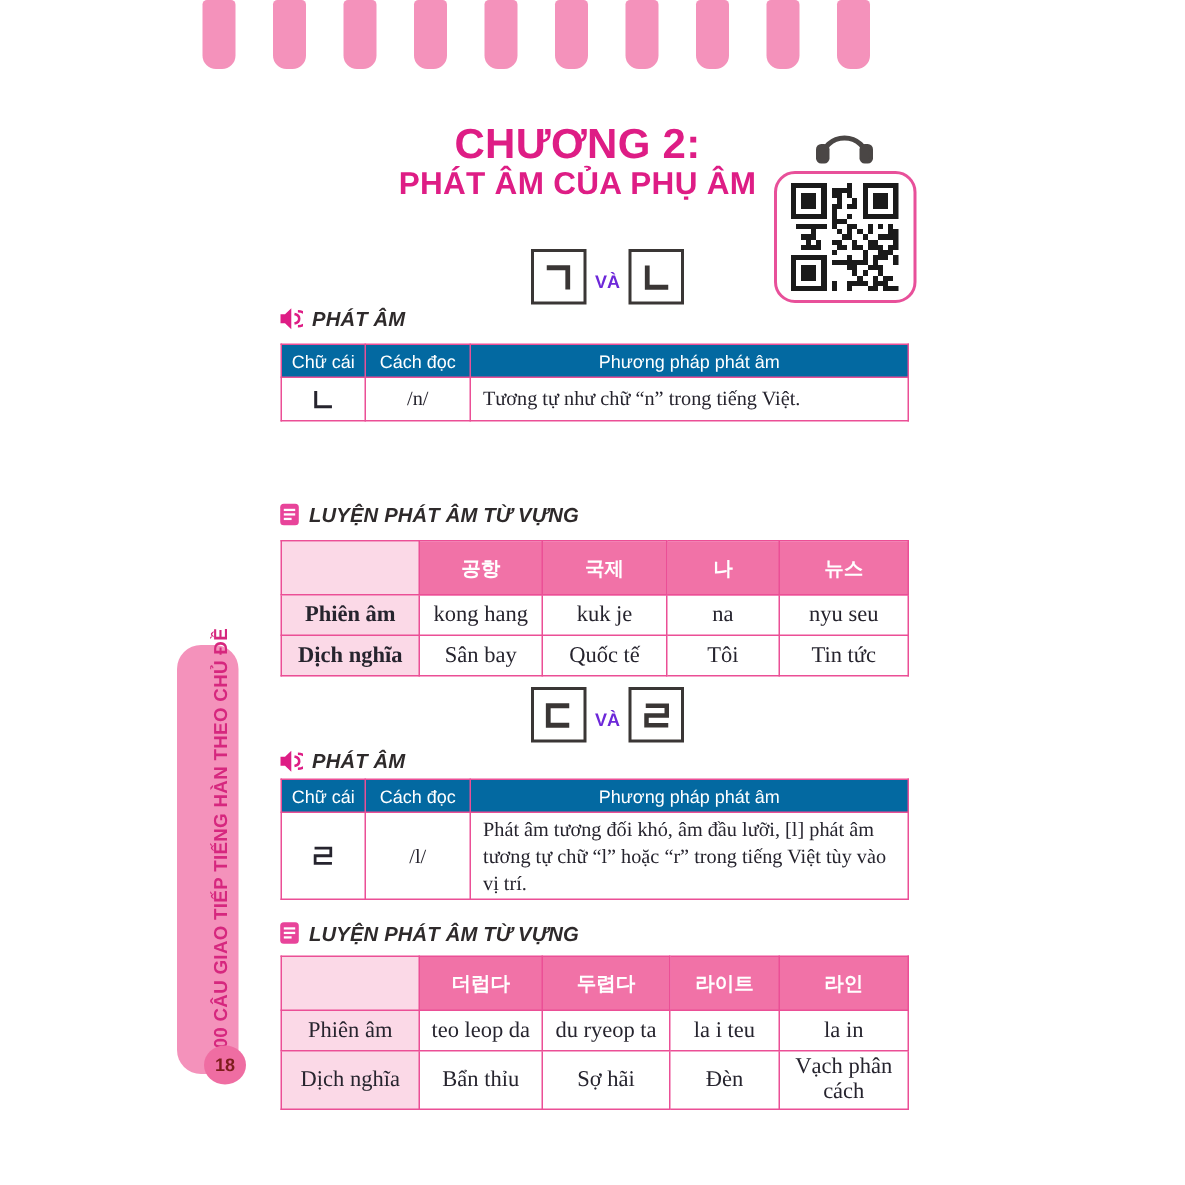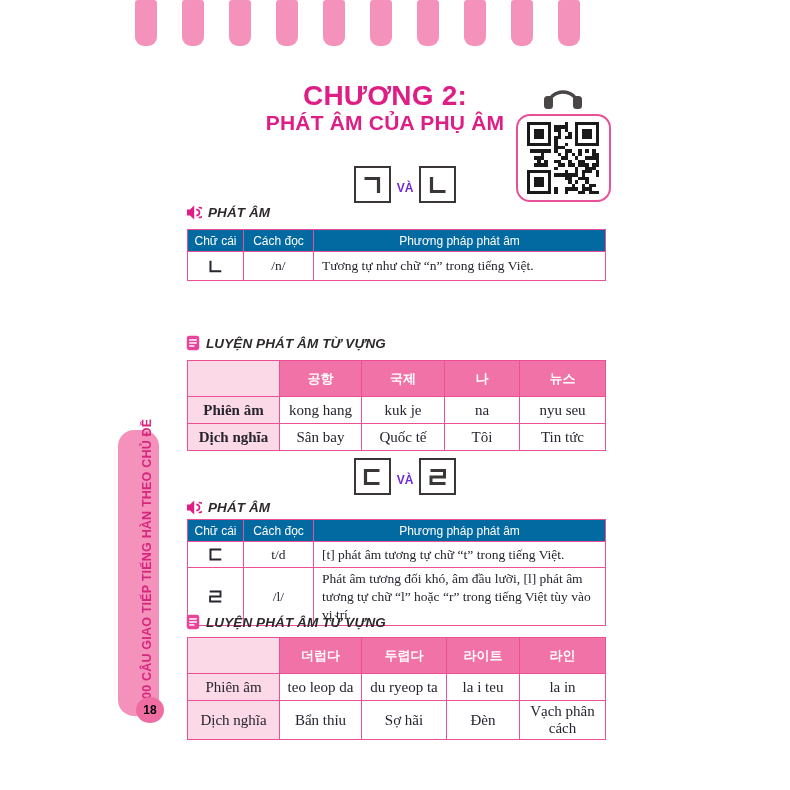--- a/index.html
+++ b/index.html
@@ -55,21 +55,21 @@
     font-size:15px;color:#26242E;text-align:center;padding:2px 2px;height:22px;}
   .vtable td.label{background:#FBD9E7;}
   .vt1 td.label{font-weight:bold;}
 
   
   .spine{position:absolute;left:118px;top:430px;width:41px;height:286px;
     background:#F492BB;border-radius:16px;}
   .spine-text{position:absolute;left:147px;top:566px;transform:translate(-50%,-50%) rotate(-90deg);
     white-space:nowrap;font-weight:bold;font-size:12.5px;color:#D6277E;letter-spacing:.2px;}
   .page-circle{position:absolute;left:136px;top:697px;width:28px;height:26px;
-    background:#EF6DA2;border-radius:50%;color:#000000;font-weight:bold;font-size:12px;
+    background:#EF6DA2;border-radius:50%;color:#7f1d1d;font-weight:bold;font-size:12px;
     display:flex;align-items:center;justify-content:center;}
 
   svg{display:block;}
 </style>
 </head>
 <body>
 
 <div class="bars">
   <div class="bar"></div>
   <div class="bar"></div>
@@ -346,29 +346,20 @@
       <col style="width:56px">
       <col style="width:70px">
       <col style="width:292px">
     </colgroup>
   <tbody>
       <tr>
     <th>Chữ cái</th>
     <th>Cách đọc</th>
     <th>Phương pháp phát âm</th>
   </tr>
-  <tr class="r1">
-    <td class="c" aria-label="ㄷ">
-      <svg width="17" height="17" viewBox="0 0 22 22" style="margin:0 auto;">
-            <path d="M18.5,4.5 H4.5 V17.5 H18.5" fill="none" stroke="#26242E" stroke-width="2.6"></path>
-          </svg>
-    </td>
-    <td class="c">t/d</td>
-    <td>[t] phát âm tương tự chữ “t” trong tiếng Việt.</td>
-  </tr>
   <tr class="r2">
     <td class="c" aria-label="ㄹ">
       <svg width="17" height="17" viewBox="0 0 22 22" style="margin:0 auto;">
             <path d="M3.5,4.5 H17.5 V11 H4 V17.5 H18.5" fill="none" stroke="#26242E" stroke-width="2.4"></path>
           </svg>
     </td>
     <td class="c">/l/</td>
     <td>Phát âm tương đối khó, âm đầu lưỡi, [l] phát âm tương tự chữ “l” hoặc “r” trong tiếng Việt tùy vào vị trí.</td>
   </tr>
 </tbody>

